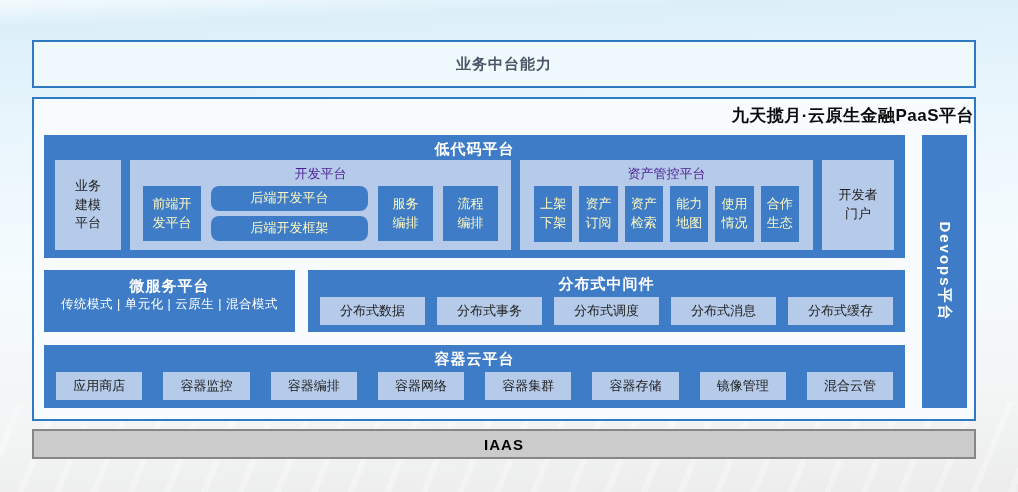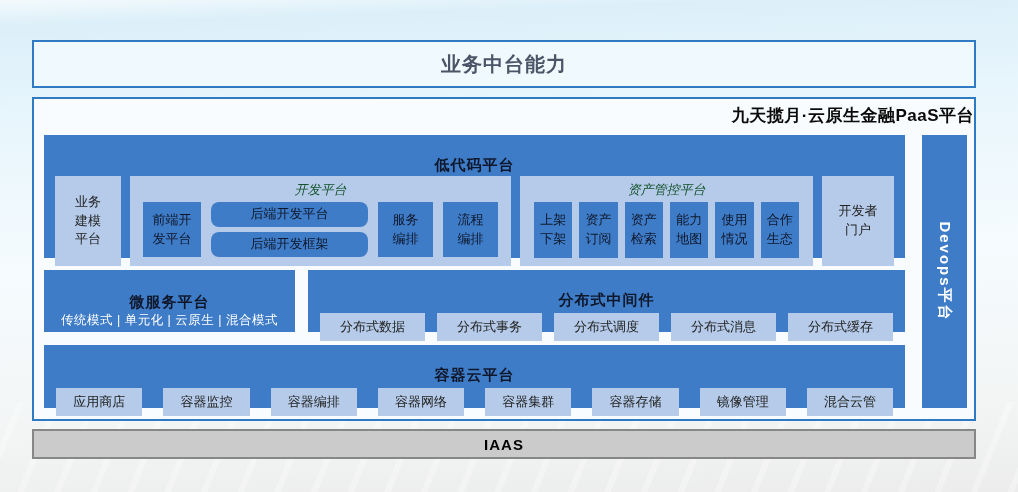--- a/index.html
+++ b/index.html
@@ -17,50 +17,50 @@
   .texture{
     position:absolute;left:0;bottom:0;width:100%;height:90px;pointer-events:none;
     background:repeating-linear-gradient(112deg,rgba(255,255,255,0) 0 16px,rgba(255,255,255,.65) 16px 22px,rgba(255,255,255,0) 22px 34px);
     opacity:.45;
   }
   .top-box{
     position:absolute;left:32px;top:40px;width:944px;height:48px;
     background:#f0f9fd;border:2px solid var(--border-blue);
     display:flex;align-items:center;justify-content:center;
   }
-  .top-box span{font-size:20px;font-weight:bold;color:#4a5668;letter-spacing:1px;}
+  .top-box span{font-size:15px;font-weight:bold;color:#4a5668;letter-spacing:1px;}
   .main-box{
     position:absolute;left:32px;top:97px;width:944px;height:324px;
     background:#f9fcfe;border:2px solid var(--border-blue);
   }
   .main-title{
     position:absolute;left:0;right:0;top:5px;text-align:right;
     font-size:17px;font-weight:bold;color:#0a0a0a;letter-spacing:.5px;
   }
   .band{position:absolute;background:var(--dark-blue);}
   .band-title{
-    text-align:center;font-size:15px;font-weight:bold;color:#0f172a;
-    padding-top:4px;letter-spacing:1px;line-height:20px;margin-top:16px;
+    text-align:center;font-size:15px;font-weight:bold;color:#ffffff;
+    padding-top:4px;letter-spacing:1px;line-height:20px;
   }
   
   .lowcode{left:10px;top:36px;width:861px;height:123px;}
   .lowcode-row{display:flex;gap:9px;padding:1px 11px 0;height:91px;}
   .lightbox{
     background:var(--light-blue);color:#222;display:flex;align-items:center;
     justify-content:center;text-align:center;font-size:13px;line-height:1.45;
   }
   .biz{width:66px;}
   .portal{width:72px;}
   .group{background:var(--light-blue);display:flex;flex-direction:column;}
   .devgroup{flex:1;}
   .assetgroup{width:293px;}
-  .group-title{text-align:center;font-size:13px;color:#14532d;padding:5px 0 3px;font-style:italic;}
+  .group-title{text-align:center;font-size:13px;color:#4c1d95;padding:5px 0 3px;}
   .dev-items{flex:1;display:flex;gap:10px;padding:0 13px 9px;}
   .darkbox{
-    background:var(--dark-blue);color:#0f172a;font-size:13px;line-height:1.45;
+    background:var(--dark-blue);color:#fef9c3;font-size:13px;line-height:1.45;
     display:flex;align-items:center;justify-content:center;text-align:center;
   }
   .frontend{width:58px;}
   .backend-stack{flex:1;display:flex;flex-direction:column;gap:5px;}
   .backend-stack .darkbox{flex:1;border-radius:8px;}
   .sq{width:55px;}
   .asset-items{flex:1;display:flex;gap:7px;padding:0 14px 8px;}
   .asq{flex:1;}
   .ml{white-space:pre-line;}
   

